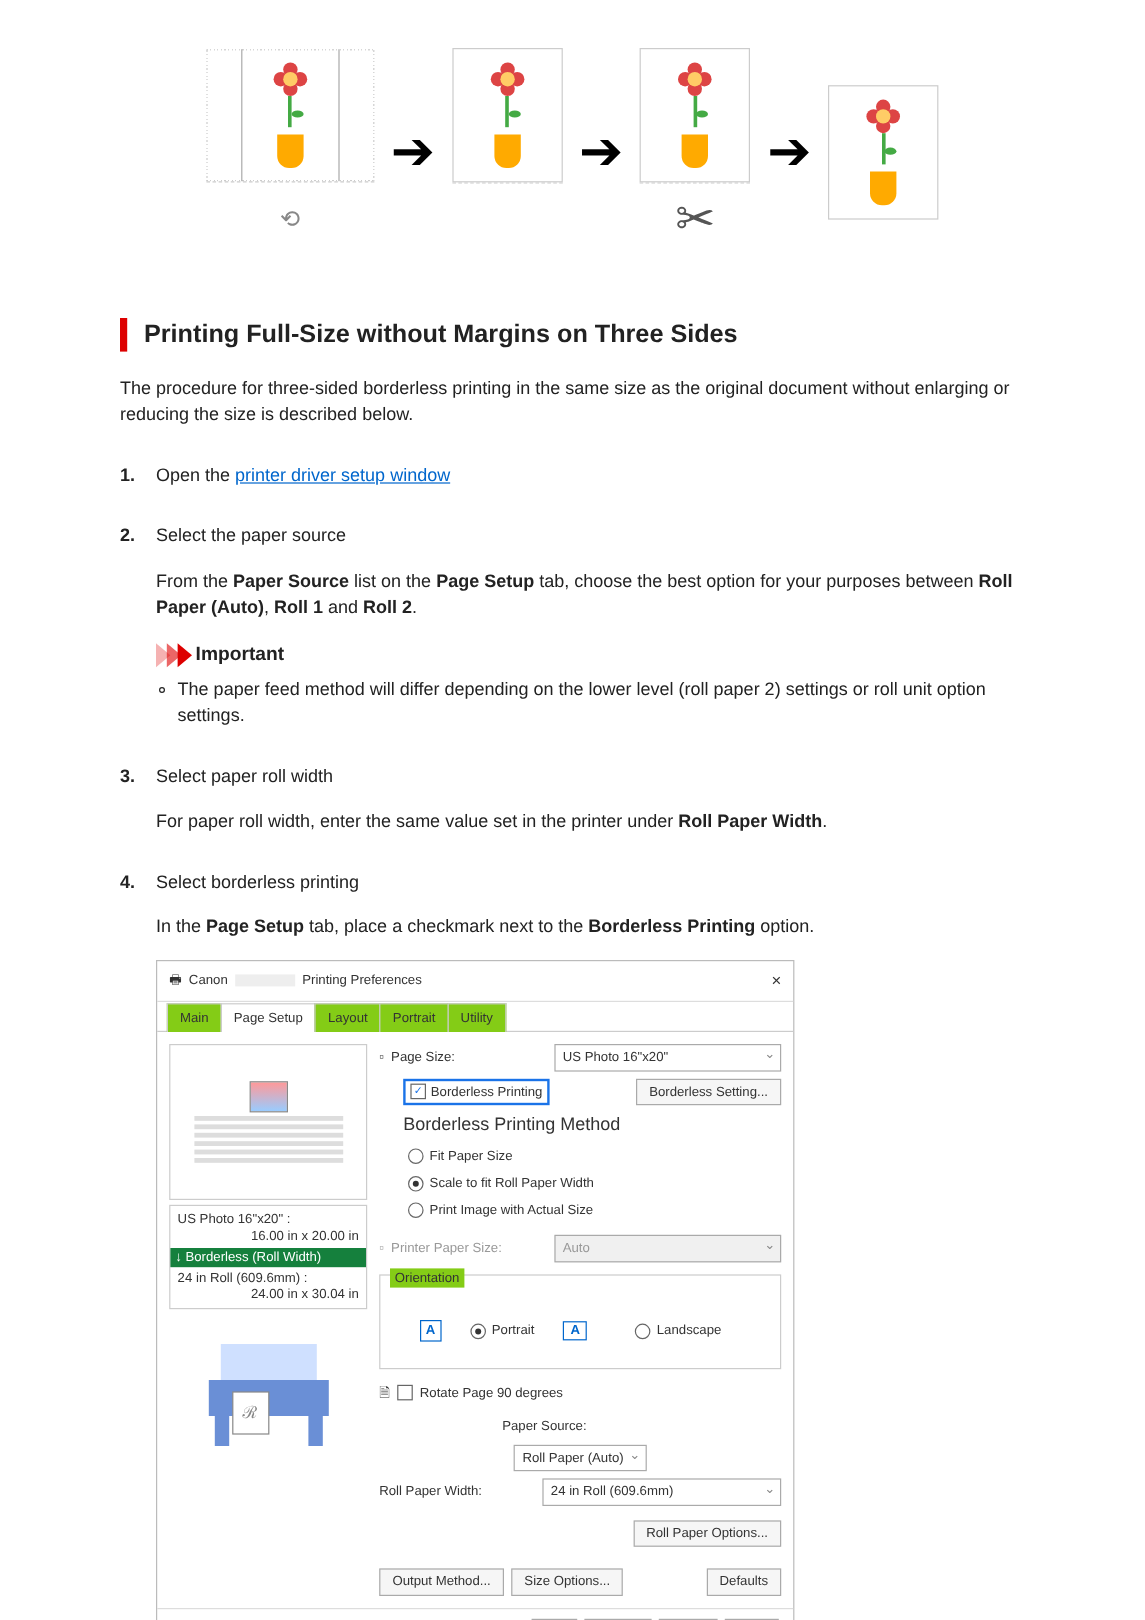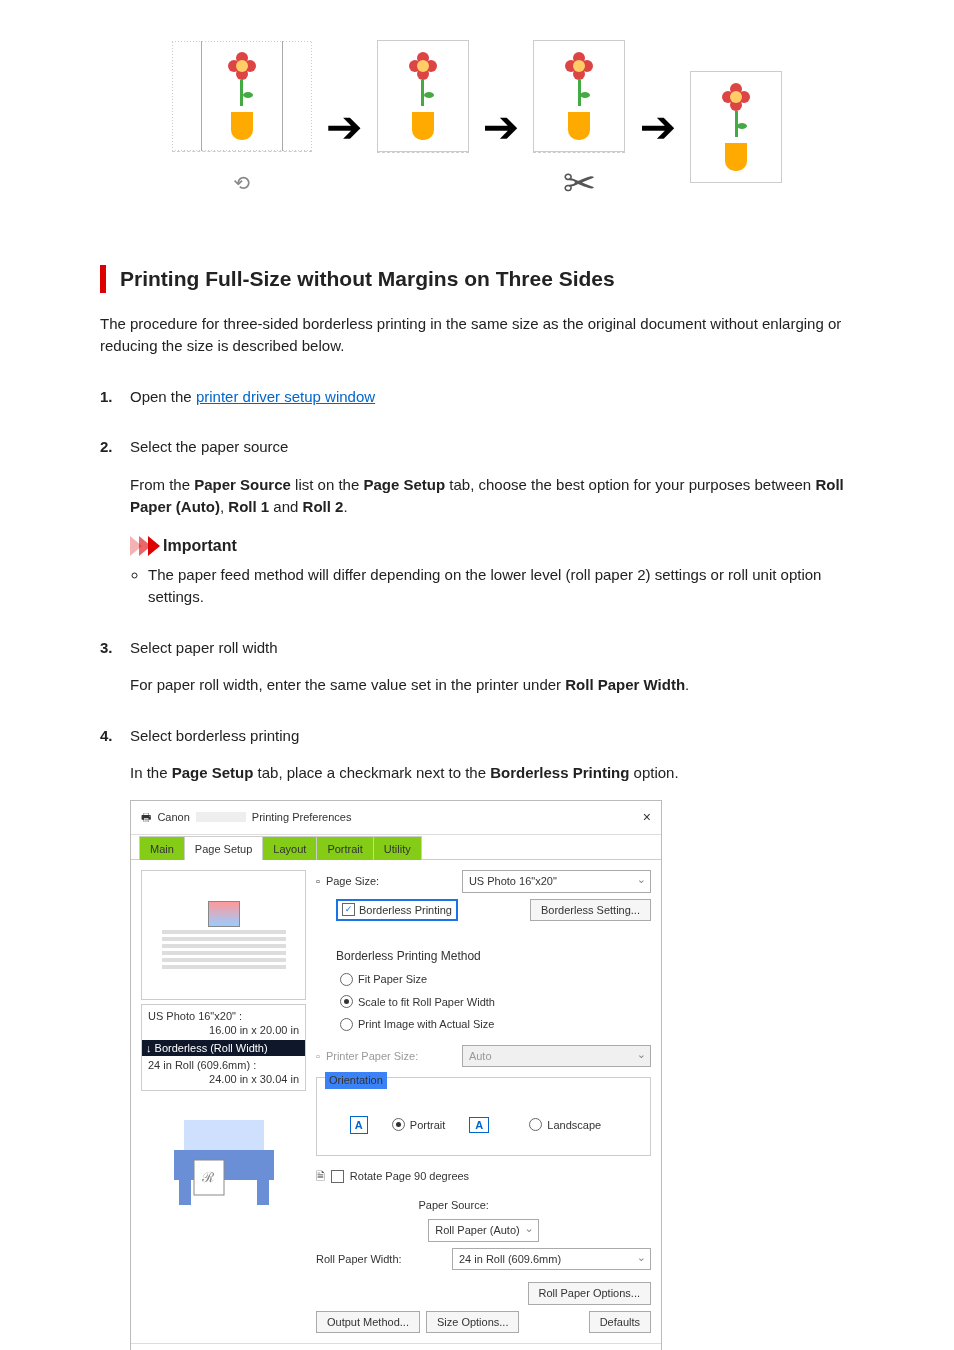--- a/index.html
+++ b/index.html
@@ -155,43 +155,43 @@
   }
   .dlg-tab.inactive{background:#84cc16;}
   .dlg-body {
     display:flex;padding:10px;gap:10px;
   }
   .dlg-left {width:165px;display:flex;flex-direction:column;gap:4px;}
   .preview-box{height:120px;border:1px solid #ccc;display:flex;flex-direction:column;align-items:center;justify-content:center;padding:4px;gap:2px;}
   .preview-img{width:30px;height:24px;background:linear-gradient(#f99,#9cf);border:1px solid #888;}
   .preview-lines{width:80%;height:4px;background:#ddd;margin-top:1px;}
   .info-box{border:1px solid #ccc;padding:4px 6px;line-height:1.3;}
-  .info-blue{background:#0f172a;color:#fff;padding:1px 4px;margin:2px -6px;}
+  .info-blue{background:#15803d;color:#fff;padding:1px 4px;margin:2px -6px;}
   .printer-img{height:130px;display:flex;align-items:center;justify-content:center;}
   .printer-img svg{width:120px;height:100px;}
   .dlg-right{flex:1;display:flex;flex-direction:column;gap:6px;}
   .row{display:flex;align-items:center;gap:6px;}
   .row label{width:130px;}
   .dropdown{flex:1;border:1px solid #aaa;padding:2px 18px 2px 6px;position:relative;background:#fff;}
   .dropdown::after{content:"⌄";position:absolute;right:4px;top:0px;color:#888;}
   .dropdown.disabled{background:#f0f0f0;color:#999;}
   .borderless-chk{display:flex;align-items:center;gap:4px;border:2px solid #1a73e8;padding:1px 4px;width:fit-content;margin-left:20px;}
   .chk{width:11px;height:11px;border:1px solid #666;display:inline-flex;align-items:center;justify-content:center;font-size:9px;color:#1a73e8;}
   .btn{border:1px solid #aaa;padding:2px 10px;background:#f6f6f6;}
-  .group-title{font-size:12px;margin:20px 0 0 20px;}
+  .group-title{font-size:15px;margin:0 0 0 20px;}
   .radio-row{display:flex;align-items:center;gap:5px;margin-left:24px;}
   .radio{width:11px;height:11px;border:1px solid #666;border-radius:50%;display:inline-flex;align-items:center;justify-content:center;}
   .radio.sel::after{content:"";width:5px;height:5px;background:#333;border-radius:50%;}
   .orient-box{border:1px solid #ccc;padding:6px 8px;margin-top:4px;}
   .orient-row{display:flex;align-items:center;gap:24px;justify-content:center;}
   .orient-ic{width:16px;height:16px;border:1px solid #06c;display:inline-flex;align-items:center;justify-content:center;font-size:11px;font-weight:bold;color:#06c;}
   .orient-ic.land{width:18px;height:14px;}
   .rotate-row{display:flex;align-items:center;gap:6px;margin-top:6px;}
   .lower-btns{display:flex;justify-content:flex-end;gap:6px;margin-top:6px;}
-  .sep-row{display:flex;gap:6px;margin-top:0;justify-content:flex-start;}
+  .sep-row{display:flex;gap:6px;margin-top:12px;justify-content:flex-start;}
   .dlg-footer{display:flex;justify-content:flex-end;gap:6px;padding:8px 12px;border-top:1px solid #ddd;}
 </style>
 </head>
 <body>
 
 <div class="illustration">
   <div class="panel">
     <div class="panel-top wide">
         <div class="inner">
           <div class="flower">
@@ -405,21 +405,21 @@
             <div class="radio-row">
                 <span class="radio"></span>
                 <span>Print Image with Actual Size</span>
               </div>
             <div class="row" style="margin-top:6px;">
               <span style="opacity:.5;">▫</span>
               <label style="color:#999;">Printer Paper Size:</label>
               <div class="dropdown disabled">Auto</div>
             </div>
             <div class="orient-box">
-              <div style="position:relative;top:-12px;background:#3b82f6;width:fit-content;padding:0 4px;">Orientation</div>
+              <div style="position:relative;top:-12px;background:#84cc16;width:fit-content;padding:0 4px;">Orientation</div>
               <div class="orient-row">
                 <span class="orient-ic">A</span>
                 <span class="radio-row" style="margin:0;">
                     <span class="radio sel"></span>
                     <span>Portrait</span>
                   </span>
                 <span class="orient-ic land">A</span>
                 <span class="radio-row" style="margin:16px;">
                     <span class="radio"></span>
                     <span>Landscape</span>

